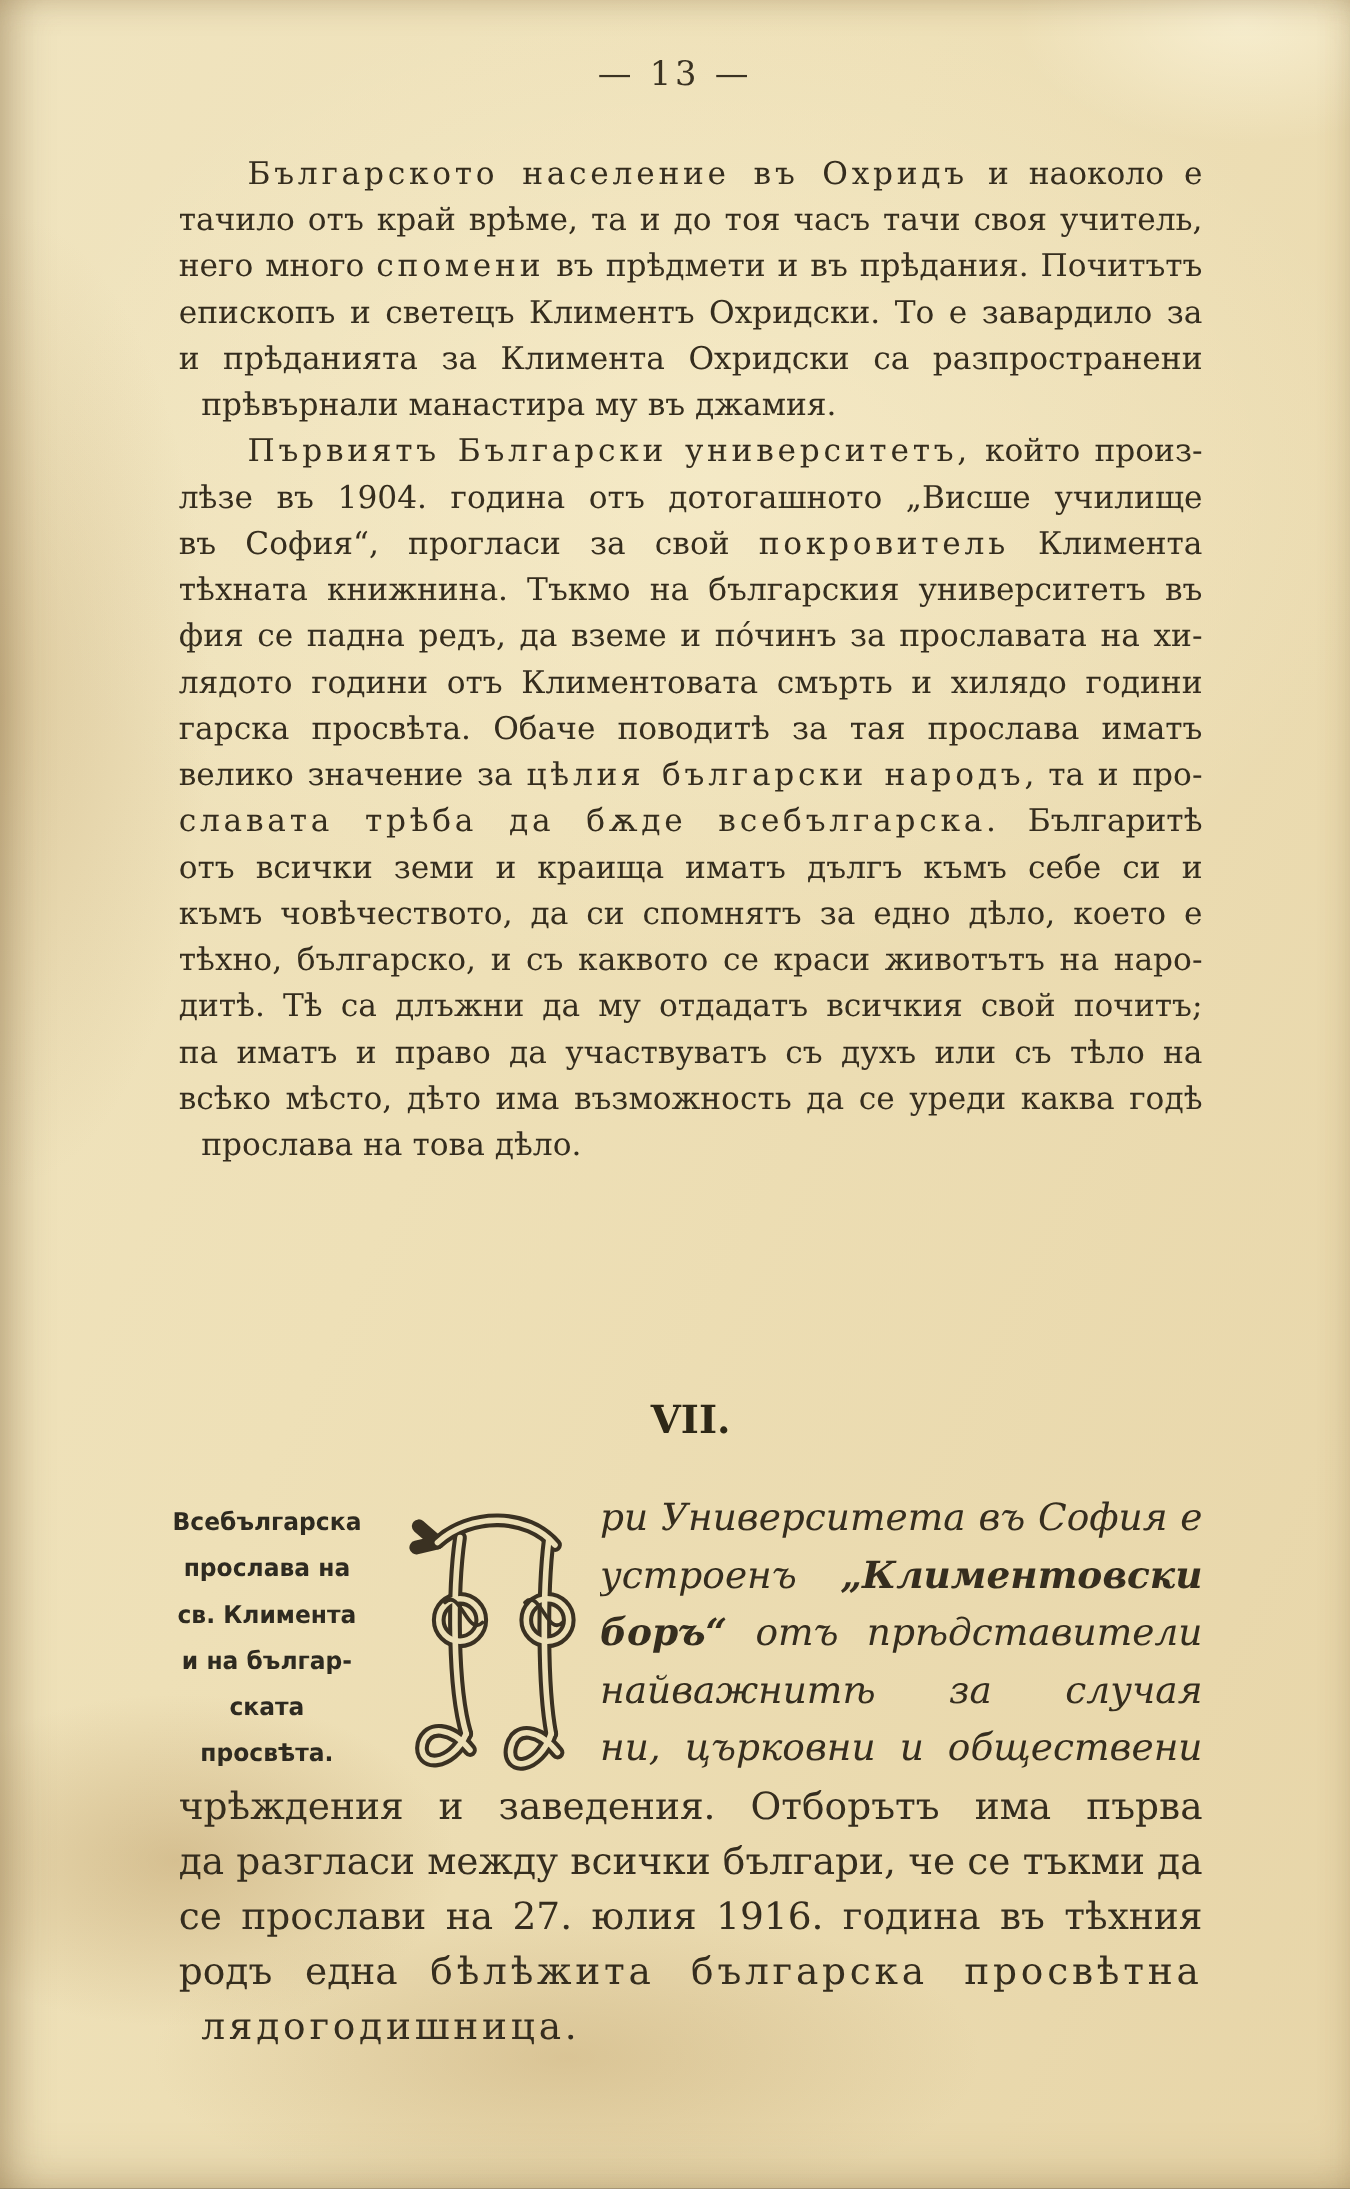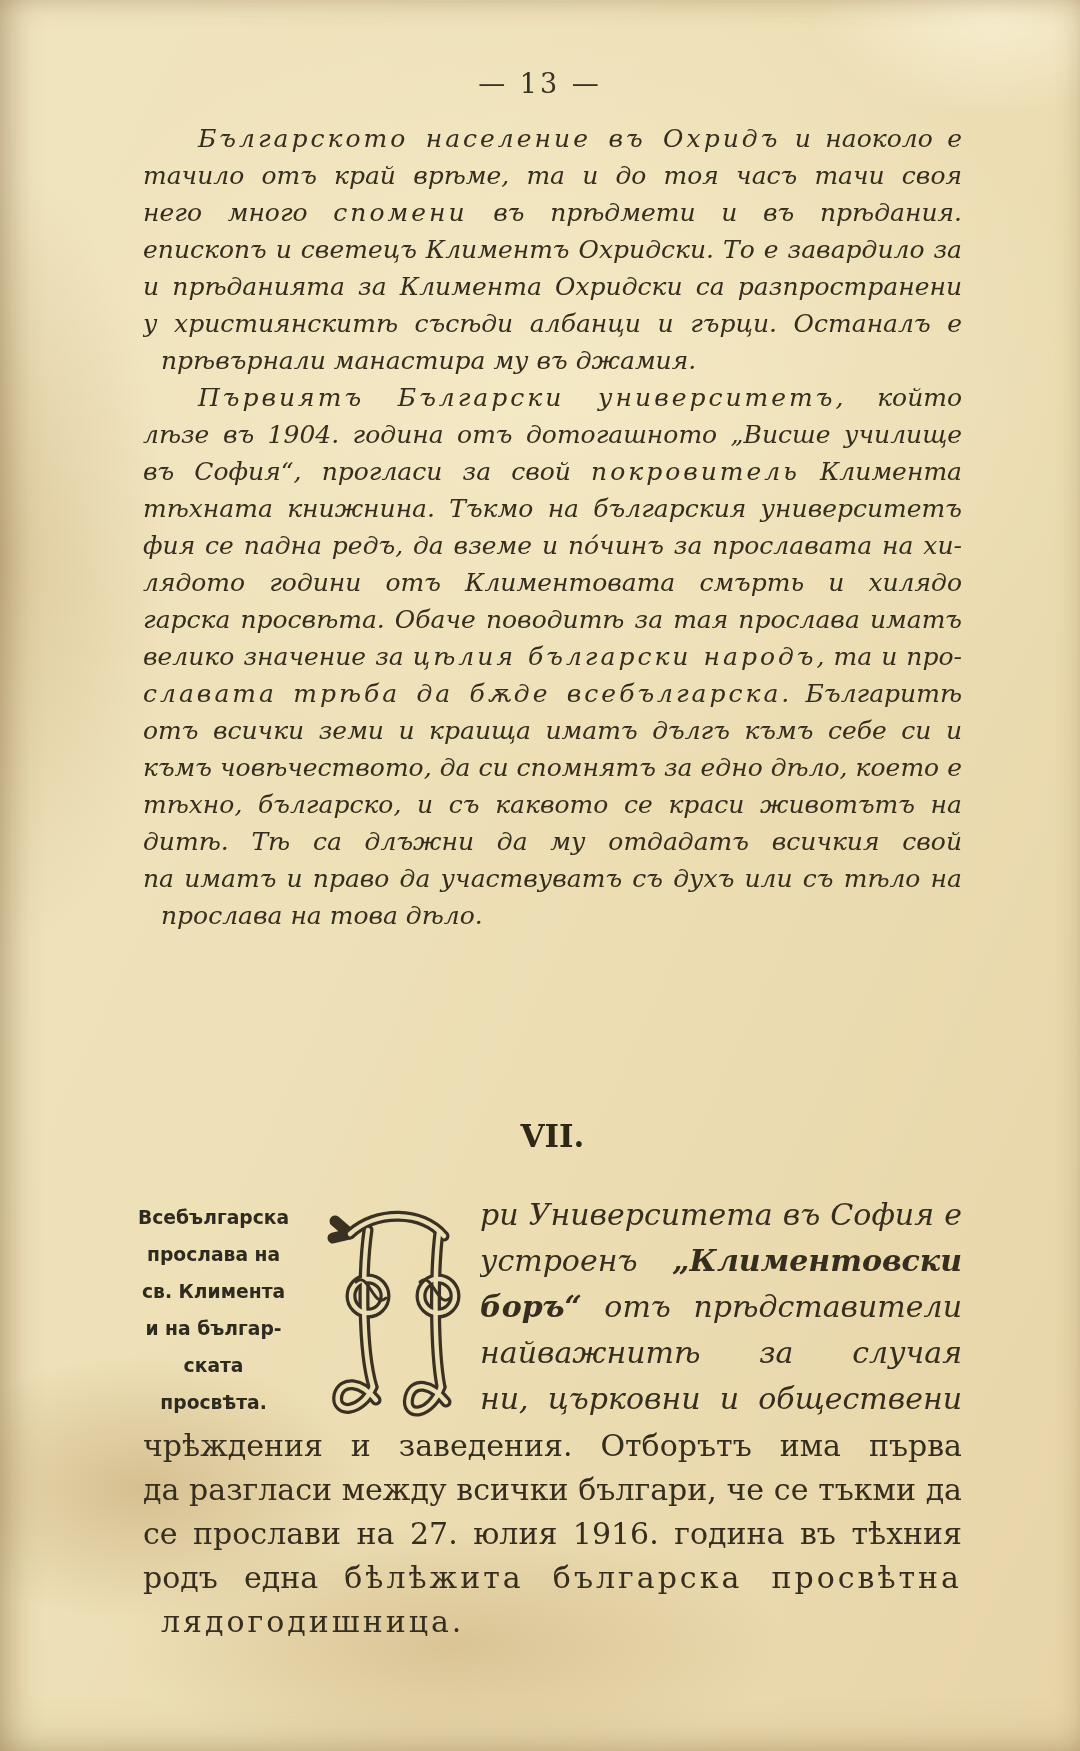--- a/index.html
+++ b/index.html
@@ -17,23 +17,23 @@
       radial-gradient(ellipse 260px 140px at 92% 1%, rgba(255,250,228,.55), rgba(255,250,228,0) 70%),
       radial-gradient(ellipse 900px 650px at 52% 22%, rgba(255,248,222,.38), rgba(255,248,222,0) 62%),
       linear-gradient(115deg,#f0e4bf 0%,#eee0b7 40%,#e7d5a8 100%);
     box-shadow:inset 22px 0 34px -14px rgba(110,80,40,.38),
                inset -12px 0 28px -16px rgba(120,90,50,.22),
                inset 0 -26px 46px -22px rgba(130,100,55,.28),
                inset 0 18px 30px -18px rgba(140,110,60,.18);
   }
   .pagenum{
     position:absolute;top:44px;left:0;width:100%;
-    text-align:center;font-size:27px;letter-spacing:3px;color:#3a3222;margin-top:24px;
+    text-align:center;font-size:27px;letter-spacing:3px;color:#3a3222;
   }
-  .block{position:absolute;left:143px;width:819px;font-style:italic;}
+  .block{position:absolute;left:143px;width:819px;}
   .body1{top:120px;font-size:25px;line-height:37px;}
   .line{
     text-align:justify;text-align-last:justify;
     height:37px;overflow:hidden;white-space:nowrap;
   }
   
   .line{white-space:normal;}
   .line.last{text-align-last:left;margin-left:18px;}
   .line.indent{text-indent:55px;}
   .sp{letter-spacing:3px;}
@@ -70,38 +70,38 @@
 
   <div class="pagenum">— 13 —</div>
 
   <div class="block body1">
     <div>
         <div class="line indent"><span class="sp">Българското население въ Охридъ</span><span> и наоколо е</span></div>
         <div class="line"><span>тачило отъ край врѣме, та и до тоя часъ тачи своя учитель,</span></div>
         <div class="line"><span>него много </span><span class="sp">спомени</span><span> въ прѣдмети и въ прѣдания. Почитътъ</span></div>
         <div class="line"><span>епископъ и светецъ Климентъ Охридски. То е завардило за</span></div>
         <div class="line"><span>и прѣданията за Климента Охридски са разпространени дори</span></div>
-        <div class="line"><span>у християнскитѣ съсѣди албанци и гърци. Останалъ е почи-</span></div>
         <div class="line last"><span>прѣвърнали манастира му въ джамия.</span></div>
       </div>
     <div>
         <div class="line indent"><span class="sp">Първиятъ Български университетъ,</span><span> който произ-</span></div>
         <div class="line"><span>лѣзе въ 1904. година отъ дотогашното „Висше училище</span></div>
         <div class="line"><span>въ София“, прогласи за свой </span><span class="sp">покровитель</span><span> Климента Охрид-</span></div>
         <div class="line"><span>тѣхната книжнина. Тъкмо на българския университетъ въ Со-</span></div>
         <div class="line"><span>фия се падна редъ, да вземе и по́чинъ за прославата на хи-</span></div>
         <div class="line"><span>лядото години отъ Климентовата смърть и хилядо години бъл-</span></div>
         <div class="line"><span>гарска просвѣта. Обаче поводитѣ за тая прослава иматъ</span></div>
         <div class="line"><span>велико значение за </span><span class="sp">цѣлия български народъ</span><span>, та и про-</span></div>
         <div class="line"><span class="sp">славата трѣба да бѫде всебългарска.</span><span> Българитѣ</span></div>
         <div class="line"><span>отъ всички земи и краища иматъ дългъ къмъ себе си и</span></div>
         <div class="line"><span>къмъ човѣчеството, да си спомнятъ за едно дѣло, което е</span></div>
         <div class="line"><span>тѣхно, българско, и съ каквото се краси животътъ на наро-</span></div>
         <div class="line"><span>дитѣ. Тѣ са длъжни да му отдадатъ всичкия свой почитъ;</span></div>
         <div class="line"><span>па иматъ и право да участвуватъ съ духъ или съ тѣло на</span></div>
+        <div class="line"><span>всѣко мѣсто, дѣто има възможность да се уреди каква годѣ</span></div>
         <div class="line last"><span>прослава на това дѣло.</span></div>
       </div>
   </div>
 
   <div class="heading">VII.</div>
 
   <div class="margin-note">
       <div>Всебългарска</div>
       <div>прослава на</div>
       <div>св. Климента</div>

